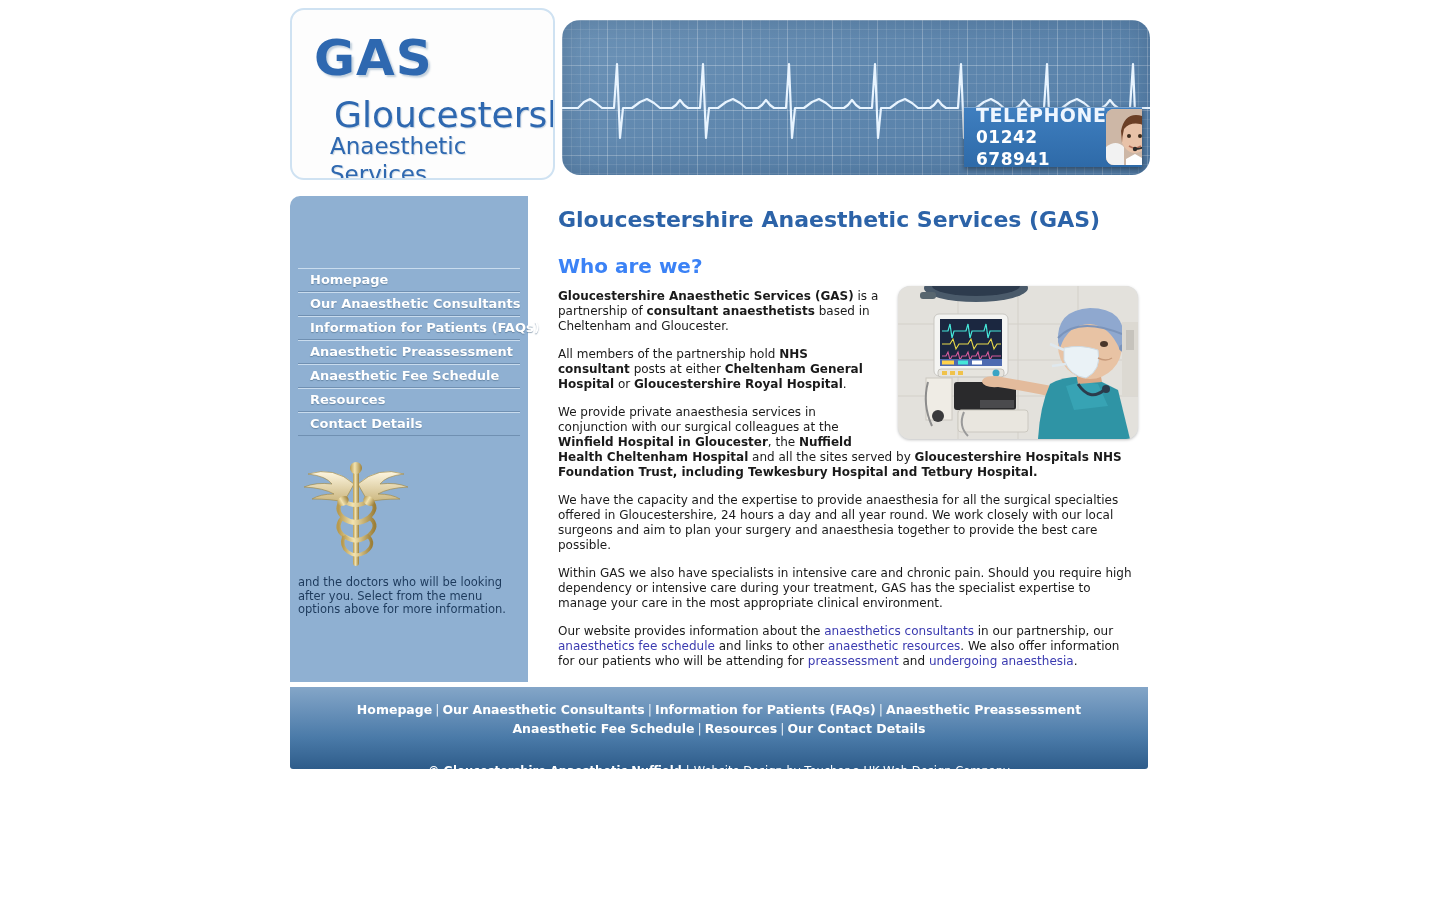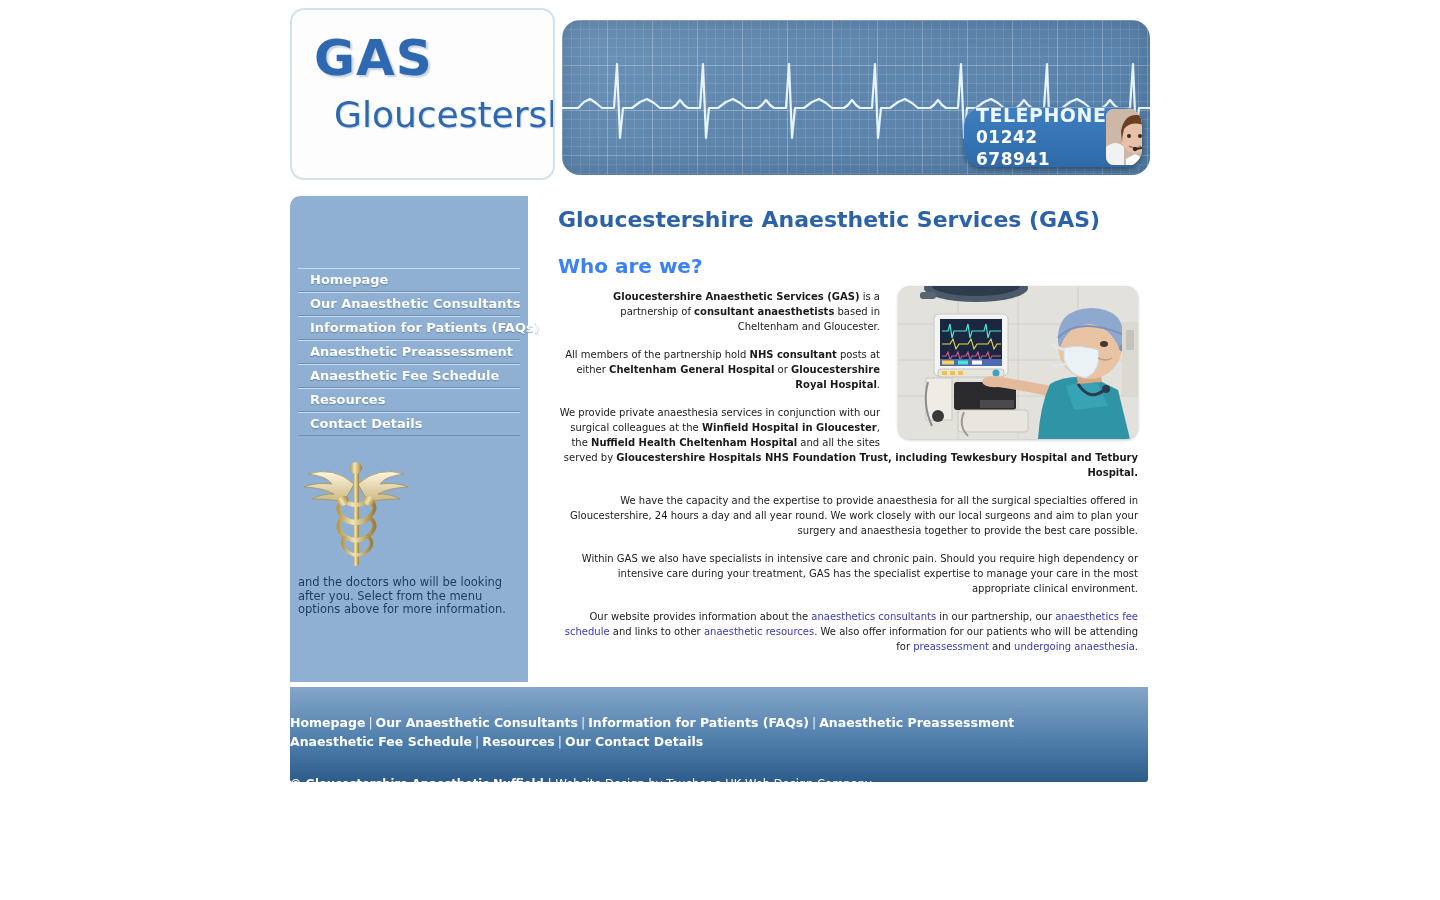--- a/index.html
+++ b/index.html
@@ -83,21 +83,21 @@
       repeating-linear-gradient(to bottom, rgba(255,255,255,0.18) 0 1px, transparent 1px 45px),
       linear-gradient(160deg, #6e94b8 0%, #5f87ae 45%, #547ea8 100%);
     box-shadow: inset 0 0 30px rgba(40,70,100,0.35);
   }
   .ecg-svg { position: absolute; left: 0; top: 0; width: 588px; height: 155px; }
 
   .telephone-badge {
     position: absolute;
     right: 8px; bottom: 8px;
     width: 178px; height: 60px;
-    border-radius: 18px;
+    border-radius: 0;
     background: linear-gradient(to bottom, #3f7fc0 0%, #2e6aa8 100%);
     box-shadow: 0 2px 5px rgba(0,0,0,0.4), inset 0 1px 0 rgba(255,255,255,0.3);
     display: flex;
     align-items: center;
     overflow: hidden;
   }
   .tel-text { flex: 1; padding-left: 12px; }
   .tel-label {
     font-family: "DejaVu Sans", sans-serif;
     font-weight: bold;
@@ -198,40 +198,40 @@
     margin: 10px 0 8px 18px;
     border-radius: 12px;
     overflow: hidden;
     background: #d8dde2;
     box-shadow: 0 1px 3px rgba(0,0,0,0.25);
     position: relative;
   }
   p.body-p {
     margin: 13px 0 0 0;
     font-family: "DejaVu Sans", sans-serif;
-    font-size: 10px;
+    font-size: 12px;
     line-height: 15px;
     color: #1a1a1a;
-    text-align: right;
+    text-align: left;
   }
   p.body-p b { font-weight: bold; }
   a.inline-link {
     color: #3a3ab0;
     text-decoration: none;
   }
 
   
   .footer {
     position: absolute;
     left: 290px; top: 687px;
-    width: 858px; height: 95px;
+    width: 858px; height: 82px;
     background: linear-gradient(to bottom, #84a6c8 0%, #6a92ba 28%, #4a7aa8 62%, #2e5c8a 100%);
     border-radius: 0 0 3px 3px;
-    text-align: left;
-    padding-top: 26px;
+    text-align: center;
+    padding-top: 13px;
   }
   .footer-nav {
     font-family: "DejaVu Sans", sans-serif;
     font-size: 12.5px;
     line-height: 19px;
     font-weight: bold;
     color: #ffffff;
   }
   .footer-nav a {
     color: #ffffff;
@@ -284,20 +284,21 @@
             <path d="M20 50 L29 45 L38 50 L38 56 L20 56 Z" fill="#ffffff"></path>
           </svg>
         </div>
       </div>
     </div>
 
     <div class="logo-box">
       <div class="logo-inner">
         <div class="logo-gas">GAS</div>
         <div class="logo-sub1">Gloucestershire</div>
+        <div class="logo-sub2">Anaesthetic Services</div>
       </div>
     </div>
   </div>
 
   <div class="sidebar">
     <nav class="menu">
       <a class="menu-item" href="#">Homepage</a>
       <a class="menu-item" href="#">Our Anaesthetic Consultants</a>
       <a class="menu-item" href="#">Information for Patients (FAQs)</a>
       <a class="menu-item" href="#">Anaesthetic Preassessment</a>

